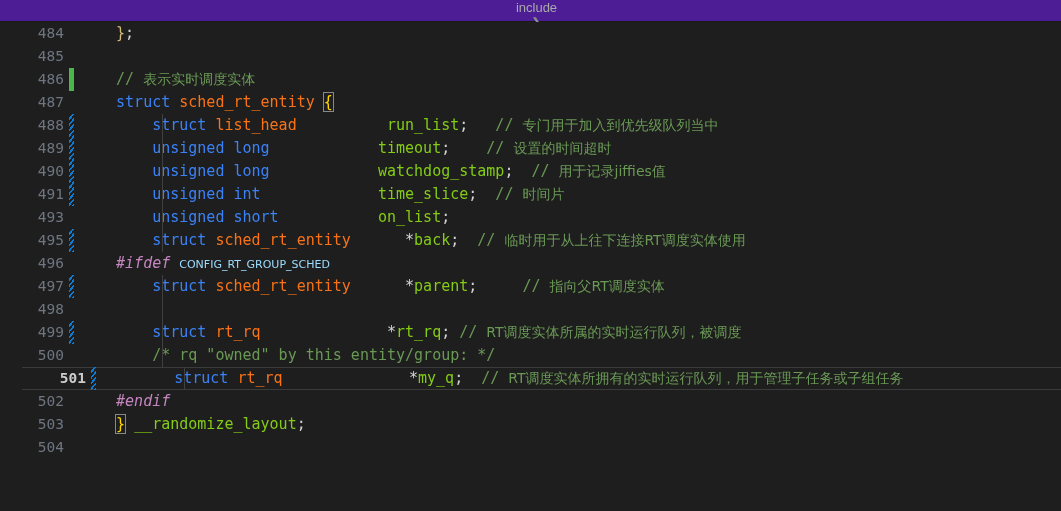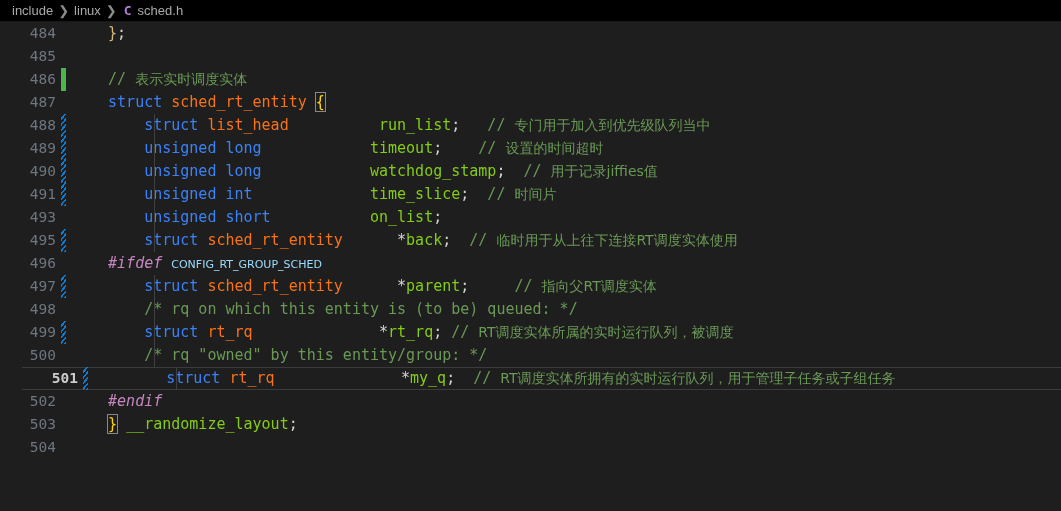--- a/index.html
+++ b/index.html
@@ -10,29 +10,30 @@
   body {
     width: 1061px;
     height: 511px;
     overflow: hidden;
     font-family: "DejaVu Sans Mono", monospace;
   }
 
   
   .breadcrumb-bar {
     height: 22px;
-    background: #000000;
+    background: #4c1d95;
     display: flex;
     align-items: center;
     padding-left: 12px;
     font-family: "Liberation Sans", sans-serif;
     font-size: 13px;
     color: #a9a9a9;
     box-sizing: border-box;
     border-bottom: 1px solid #191919;
+    flex-direction: column;
   }
   .crumb {
     color: #a9a9a9;
     white-space: nowrap;
   }
   .crumb-sep {
     color: #8c8c8c;
     margin: 0 5px;
     font-size: 13px;
     display: inline-block;
@@ -69,20 +70,21 @@
 
   .ln {
     width: 56px;
     min-width: 56px;
     text-align: right;
     padding-right: 0px;
     color: #6e7681;
     font-family: "DejaVu Sans Mono", monospace;
     font-size: 14.5px;
     user-select: none;
+    padding-left: 8px;
   }
   .code-line.current .ln {
     color: #cccccc;
     font-weight: bold;
   }
 
   .gutter-mark {
     width: 5px;
     min-width: 5px;
     margin-left: 5px;
@@ -150,20 +152,20 @@
     <div class="code-line"><div class="ln">486</div><div class="gutter-mark added"></div><div class="code-text"><span class="comment">  // </span><span class="comment cjk">表示实时调度实体</span></div></div>
     <div class="code-line"><div class="ln">487</div><div class="gutter-mark"></div><div class="code-text"><span class="punct">  </span><span class="kw">struct</span><span class="punct"> </span><span class="type">sched_rt_entity</span><span class="punct"> </span><span class="brace bracket-match">{</span></div></div>
     <div class="code-line"><div class="ln">488</div><div class="gutter-mark modified"></div><div class="code-text"><span class="indent-guide" style="top: 0px; bottom: 0px;"></span><span class="punct">      </span><span class="kw">struct</span><span class="punct"> </span><span class="type">list_head</span><span class="punct">          </span><span class="var">run_list</span><span class="punct">;</span><span class="comment">   // </span><span class="comment cjk">专门用于加入到优先级队列当中</span></div></div>
     <div class="code-line"><div class="ln">489</div><div class="gutter-mark modified"></div><div class="code-text"><span class="indent-guide" style="top: 0px; bottom: 0px;"></span><span class="punct">      </span><span class="kw">unsigned long</span><span class="punct">            </span><span class="var">timeout</span><span class="punct">;</span><span class="comment">    // </span><span class="comment cjk">设置的时间超时</span></div></div>
     <div class="code-line"><div class="ln">490</div><div class="gutter-mark modified"></div><div class="code-text"><span class="indent-guide" style="top: 0px; bottom: 0px;"></span><span class="punct">      </span><span class="kw">unsigned long</span><span class="punct">            </span><span class="var">watchdog_stamp</span><span class="punct">;</span><span class="comment">  // </span><span class="comment cjk">用于记录jiffies值</span></div></div>
     <div class="code-line"><div class="ln">491</div><div class="gutter-mark modified"></div><div class="code-text"><span class="indent-guide" style="top: 0px; bottom: 0px;"></span><span class="punct">      </span><span class="kw">unsigned int</span><span class="punct">             </span><span class="var">time_slice</span><span class="punct">;</span><span class="comment">  // </span><span class="comment cjk">时间片</span></div></div>
     <div class="code-line"><div class="ln">493</div><div class="gutter-mark"></div><div class="code-text"><span class="indent-guide" style="top: 0px; bottom: 0px;"></span><span class="punct">      </span><span class="kw">unsigned short</span><span class="punct">           </span><span class="var">on_list</span><span class="punct">;</span></div></div>
     <div class="code-line"><div class="ln">495</div><div class="gutter-mark modified"></div><div class="code-text"><span class="indent-guide" style="top: 0px; bottom: 0px;"></span><span class="punct">      </span><span class="kw">struct</span><span class="punct"> </span><span class="type">sched_rt_entity</span><span class="punct">      </span><span class="op">*</span><span class="var">back</span><span class="punct">;</span><span class="comment">  // </span><span class="comment cjk">临时用于从上往下连接RT调度实体使用</span></div></div>
     <div class="code-line"><div class="ln">496</div><div class="gutter-mark"></div><div class="code-text"><span class="punct">  </span><span class="macro">#ifdef</span><span class="punct"> </span><span class="macroname">CONFIG_RT_GROUP_SCHED</span></div></div>
     <div class="code-line"><div class="ln">497</div><div class="gutter-mark modified"></div><div class="code-text"><span class="indent-guide" style="top: 0px; bottom: 0px;"></span><span class="punct">      </span><span class="kw">struct</span><span class="punct"> </span><span class="type">sched_rt_entity</span><span class="punct">      </span><span class="op">*</span><span class="var">parent</span><span class="punct">;</span><span class="comment">     // </span><span class="comment cjk">指向父RT调度实体</span></div></div>
-    <div class="code-line"><div class="ln">498</div><div class="gutter-mark"></div><div class="code-text"><span class="indent-guide" style="top: 0px; bottom: 0px;"></span><span class="comment">      /* rq on which this entity is (to be) queued: */</span></div></div>
+    <div class="code-line"><div class="ln">498</div><div class="gutter-mark"></div><div class="code-text"><span class="indent-guide" style="top: 0px; bottom: 0px;"></span></div></div>
     <div class="code-line"><div class="ln">499</div><div class="gutter-mark modified"></div><div class="code-text"><span class="indent-guide" style="top: 0px; bottom: 0px;"></span><span class="punct">      </span><span class="kw">struct</span><span class="punct"> </span><span class="type">rt_rq</span><span class="punct">              </span><span class="op">*</span><span class="var">rt_rq</span><span class="punct">;</span><span class="comment"> // </span><span class="comment cjk">RT调度实体所属的实时运行队列，被调度</span></div></div>
     <div class="code-line"><div class="ln">500</div><div class="gutter-mark"></div><div class="code-text"><span class="indent-guide" style="top: 0px; bottom: 0px;"></span><span class="comment">      /* rq "owned" by this entity/group: */</span></div></div>
     <div class="code-line current"><div class="ln">501</div><div class="gutter-mark modified"></div><div class="code-text"><span class="indent-guide" style="top: 0px; bottom: 0px;"></span><span class="punct">      </span><span class="kw">struct</span><span class="punct"> </span><span class="type">rt_rq</span><span class="punct">              </span><span class="op">*</span><span class="var">my_q</span><span class="punct">;</span><span class="comment">  // </span><span class="comment cjk">RT调度实体所拥有的实时运行队列，用于管理子任务或子组任务</span></div></div>
     <div class="code-line"><div class="ln">502</div><div class="gutter-mark"></div><div class="code-text"><span class="punct">  </span><span class="macro">#endif</span></div></div>
     <div class="code-line"><div class="ln">503</div><div class="gutter-mark"></div><div class="code-text"><span class="punct">  </span><span class="brace bracket-match">}</span><span class="punct"> </span><span class="var">__randomize_layout</span><span class="punct">;</span></div></div>
     <div class="code-line"><div class="ln">504</div><div class="gutter-mark"></div><div class="code-text"></div></div>
   </div>
 
 </body></html>

